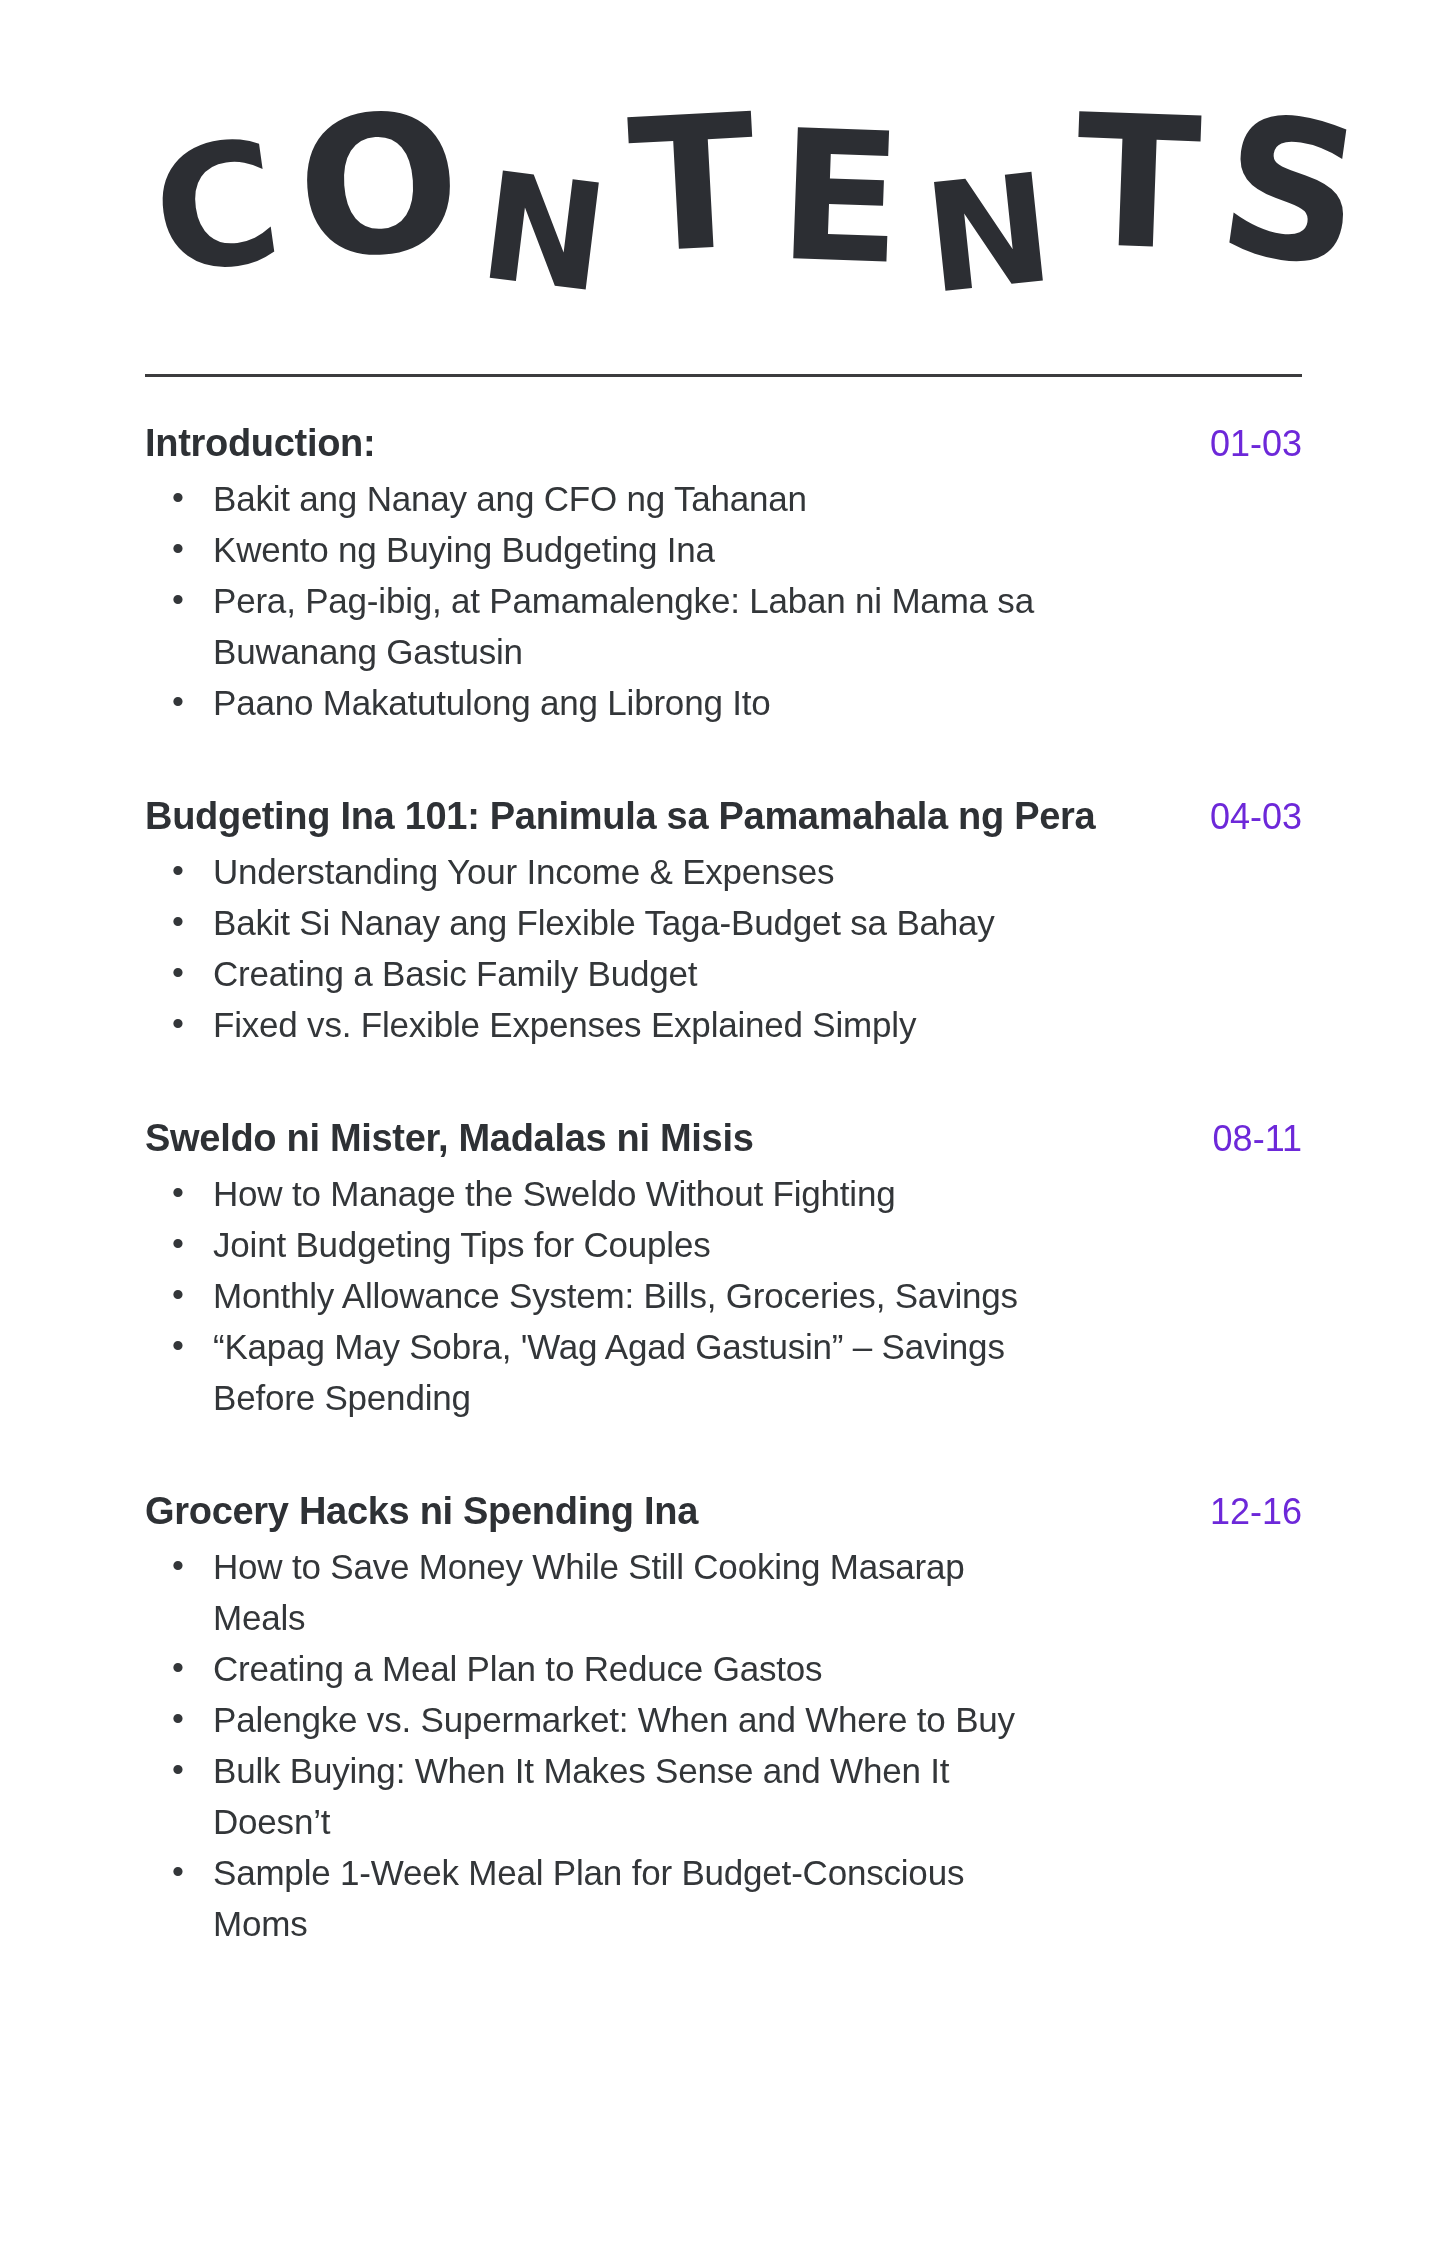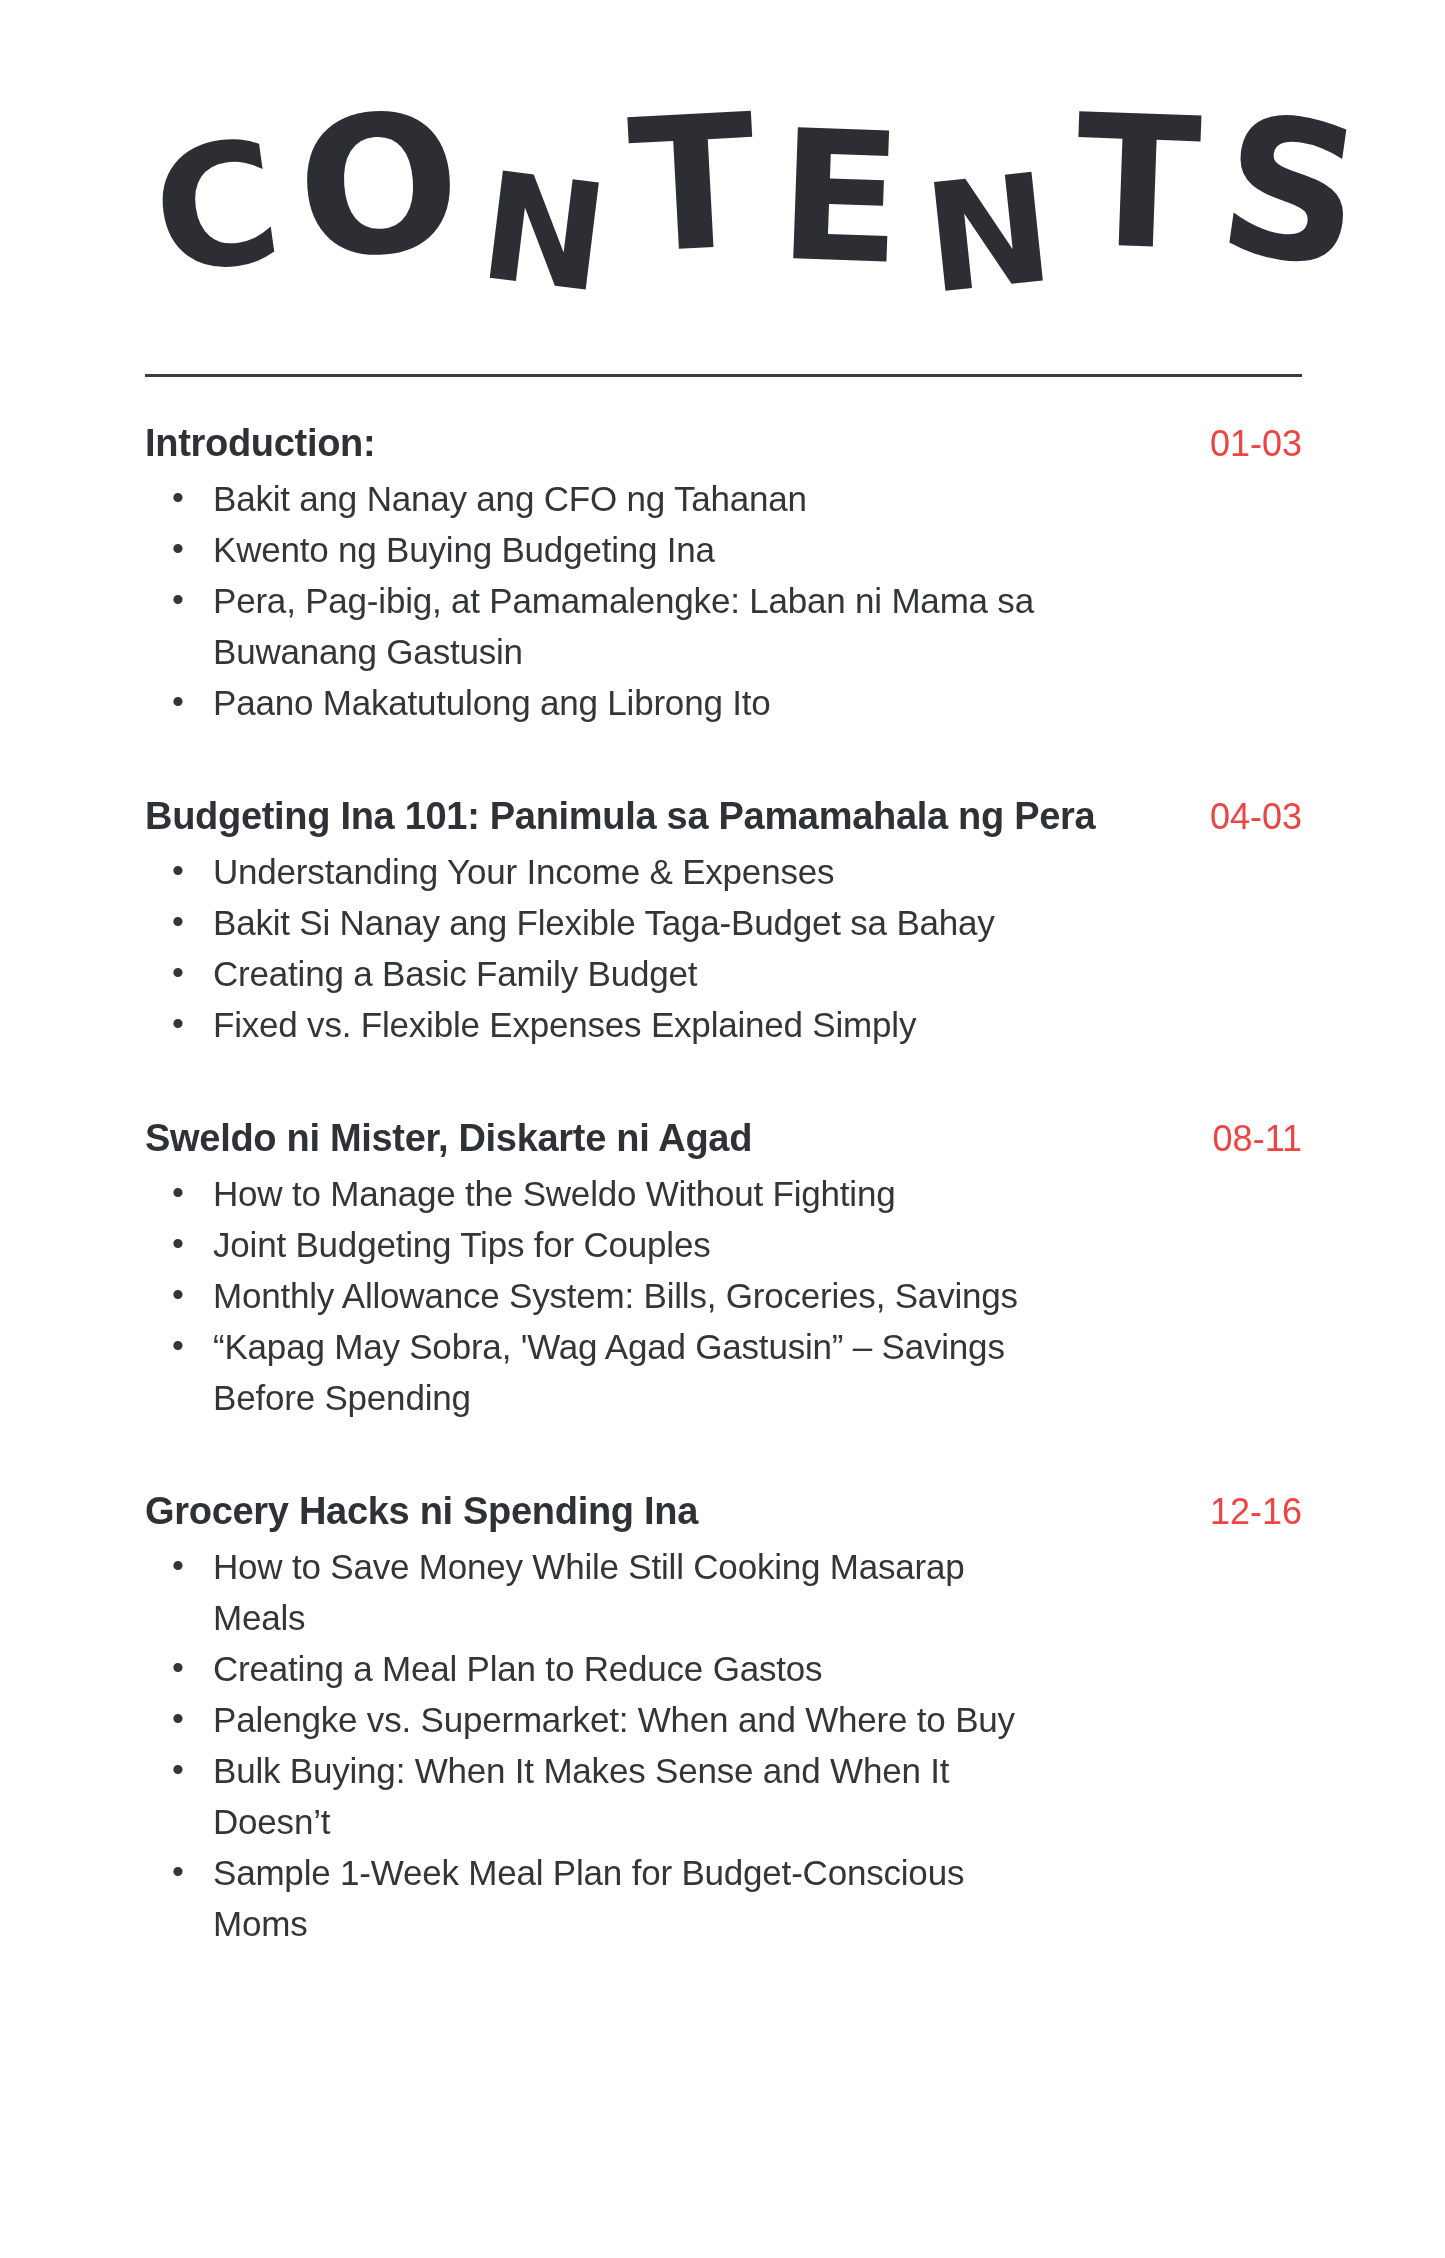--- a/index.html
+++ b/index.html
@@ -57,21 +57,21 @@
   .section-title {
     font-size:38px;
     font-weight:700;
     letter-spacing:-0.3px;
     color:#2e3135;
     line-height:48px;
   }
   .section-pages {
     font-size:36px;
     font-weight:400;
-    color:#ef4444;
+    color:#6d28d9;
     line-height:48px;
     margin-left:30px;
     white-space:nowrap;
   }
   .items {
     list-style:none;
     margin-top:5px;
   }
   .item {
     position:relative;
@@ -127,21 +127,21 @@
   <li class="item"><span class="bullet">•</span><span class="item-text">Bakit Si Nanay ang Flexible Taga-Budget sa Bahay</span></li>
 
   <li class="item"><span class="bullet">•</span><span class="item-text">Creating a Basic Family Budget</span></li>
 
   <li class="item"><span class="bullet">•</span><span class="item-text">Fixed vs. Flexible Expenses Explained Simply</span></li>
 </ul>
   </section>
 
   <section class="section">
     <div class="section-head">
-      <h2 class="section-title">Sweldo ni Mister, Diskarte ni Agad</h2>
+      <h2 class="section-title">Sweldo ni Mister, Madalas ni Misis</h2>
       <span class="section-pages">08-11</span>
     </div>
     <ul class="items">
   <li class="item"><span class="bullet">•</span><span class="item-text">How to Manage the Sweldo Without Fighting</span></li>
 
   <li class="item"><span class="bullet">•</span><span class="item-text">Joint Budgeting Tips for Couples</span></li>
 
   <li class="item"><span class="bullet">•</span><span class="item-text">Monthly Allowance System: Bills, Groceries, Savings</span></li>
 
   <li class="item"><span class="bullet">•</span><span class="item-text">“Kapag May Sobra, 'Wag Agad Gastusin” – Savings

